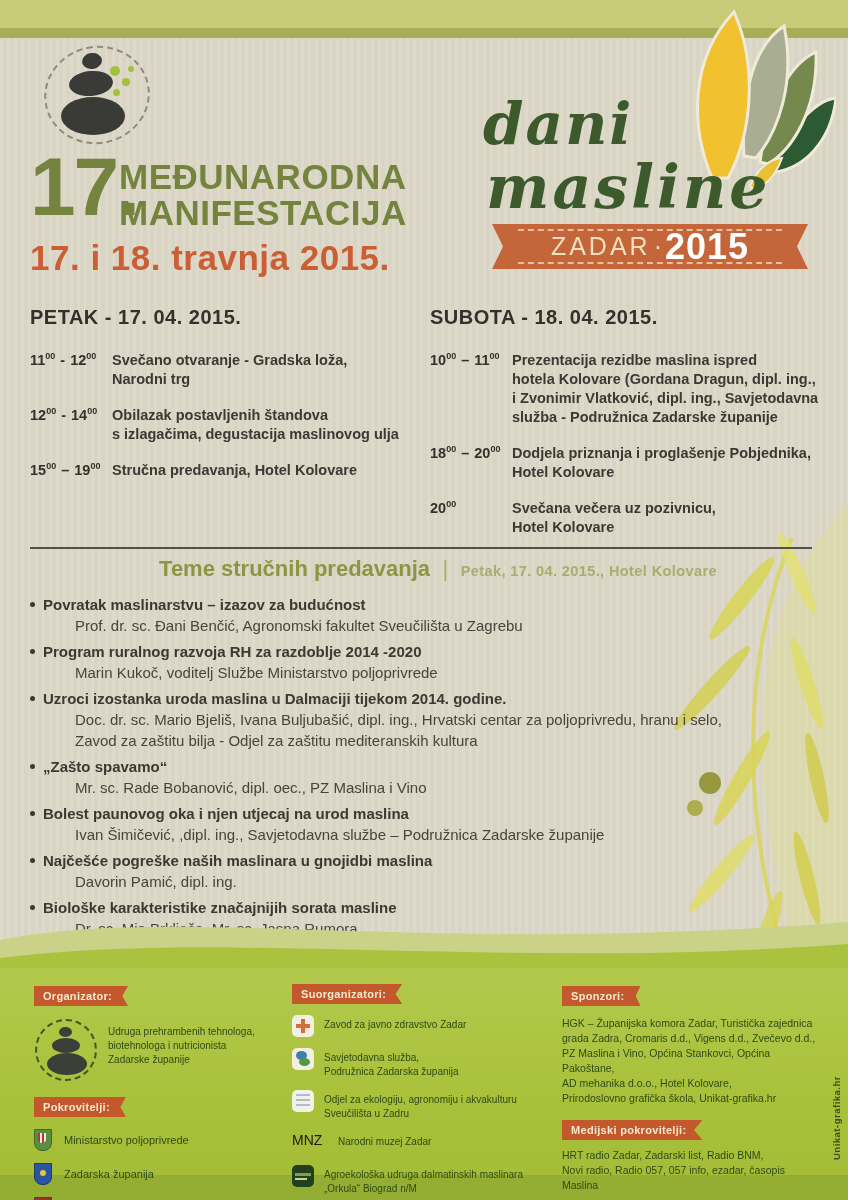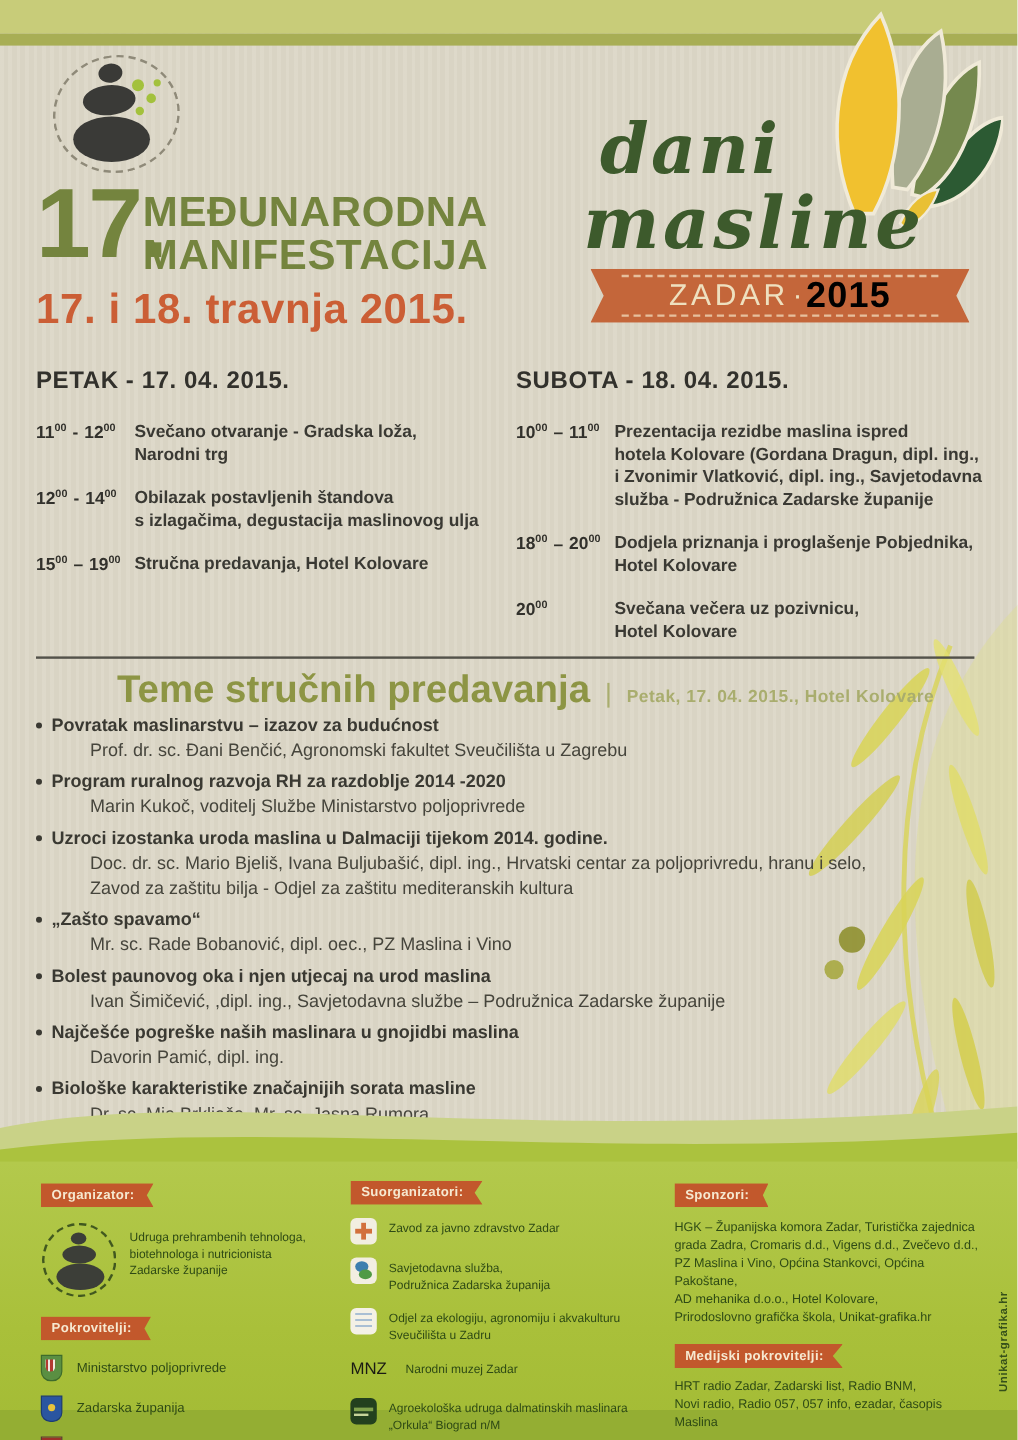--- a/index.html
+++ b/index.html
@@ -26,47 +26,47 @@
   .m3{left:71px;top:45px;width:7px;height:7px;}
   .m4{left:86px;top:22px;width:6px;height:6px;}
 
   
   .edition{position:absolute;left:30px;top:150px;font-size:82px;font-weight:bold;color:#74843e;line-height:.9;letter-spacing:-2px;}
   .title-lines{position:absolute;left:119px;top:159px;font-size:35px;font-weight:bold;color:#74843e;line-height:36px;letter-spacing:.5px;}
   .dates{position:absolute;left:30px;top:238px;font-size:35px;font-weight:bold;color:#cb5e35;letter-spacing:.5px;}
 
   
   .brand-leaves{position:absolute;left:660px;top:6px;width:176px;height:186px;}
-  .brand-dani{position:absolute;left:500px;top:90px;font-family:"DejaVu Serif",serif;font-style:italic;font-weight:bold;font-size:58px;color:#3d5a2c;letter-spacing:2px;}
+  .brand-dani{position:absolute;left:483px;top:90px;font-family:"DejaVu Serif",serif;font-style:italic;font-weight:bold;font-size:58px;color:#3d5a2c;letter-spacing:2px;}
   .brand-masline{position:absolute;left:486px;top:152px;font-family:"DejaVu Serif",serif;font-style:italic;font-weight:bold;font-size:60px;color:#3d5a2c;letter-spacing:3px;}
   .zribbon{position:absolute;left:492px;top:224px;width:316px;height:45px;background:#c4663a;
     clip-path:polygon(0 0,100% 0,96.5% 50%,100% 100%,0 100%,3.5% 50%);
     display:flex;align-items:center;justify-content:center;}
   .zribbon::before{content:"";position:absolute;left:26px;right:26px;top:5px;bottom:5px;
     border-top:2px dashed rgba(245,230,200,.7);border-bottom:2px dashed rgba(245,230,200,.7);}
   .zcity{font-size:25px;color:#eee0bf;letter-spacing:3px;}
   .zdot{font-size:25px;color:#eee0bf;margin:0 3px;}
-  .zyear{font-size:30px;font-weight:bold;color:#000000;letter-spacing:1px;}
+  .zyear{font-size:36px;font-weight:bold;color:#ffffff;letter-spacing:1px;}
 
   
   .sched{position:absolute;width:400px;}
   .sched-left{left:30px;top:306px;}
   .sched-right{left:430px;top:306px;}
   .sched h2{margin:0 0 22px 0;font-size:20px;font-weight:bold;color:#32312c;letter-spacing:.5px;}
   .srow{display:flex;margin-bottom:17px;}
   .stime{flex:0 0 82px;font-weight:bold;font-size:14.5px;color:#32312c;white-space:nowrap;}
   .stime sup{font-size:9px;}
   .sdash{margin:0 5px;}
   .sdesc{font-weight:bold;font-size:14.5px;color:#3a3933;line-height:19px;}
 
   .rule{position:absolute;left:30px;top:547px;width:782px;height:2px;background:#53524a;}
 
   
   .lect-head{position:absolute;left:0;top:556px;width:848px;text-align:center;transform:translateX(14px);}
-  .lh-main{font-size:32px;font-weight:bold;color:#8d9544;}
+  .lh-main{font-size:22px;font-weight:bold;color:#8d9544;}
   .lh-sep{font-size:22px;color:#a9ad6e;margin:0 8px;}
   .lh-sub{font-size:14.5px;font-weight:bold;color:#a9ad6e;letter-spacing:.4px;}
   .lects{position:absolute;left:30px;top:594px;width:778px;}
   .bullet{display:flex;margin-bottom:5px;}
   .dot{flex:0 0 auto;width:5px;height:5px;border-radius:50%;background:#3a3932;margin:8px 8px 0 0;}
   .bt{font-weight:bold;font-size:15px;color:#3a3932;line-height:21px;}
   .bl{font-size:15px;color:#46453c;line-height:21px;margin-left:32px;}
 
   
   .decor{position:absolute;right:-6px;top:478px;width:262px;height:502px;pointer-events:none;}

